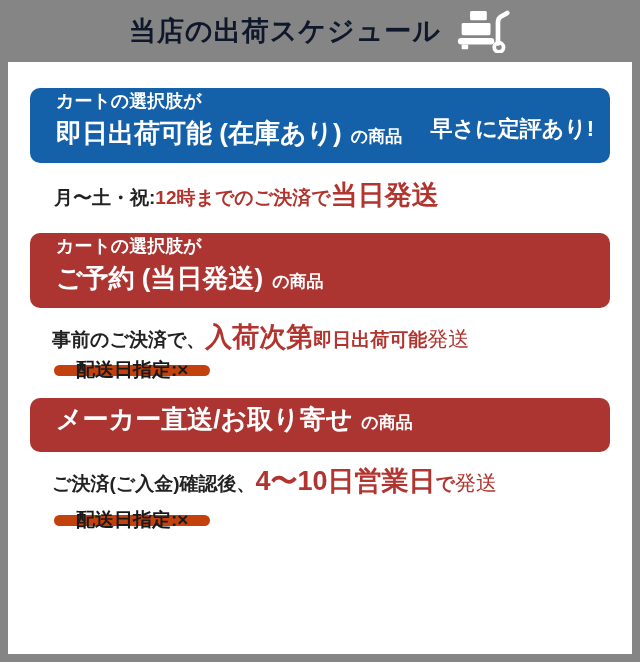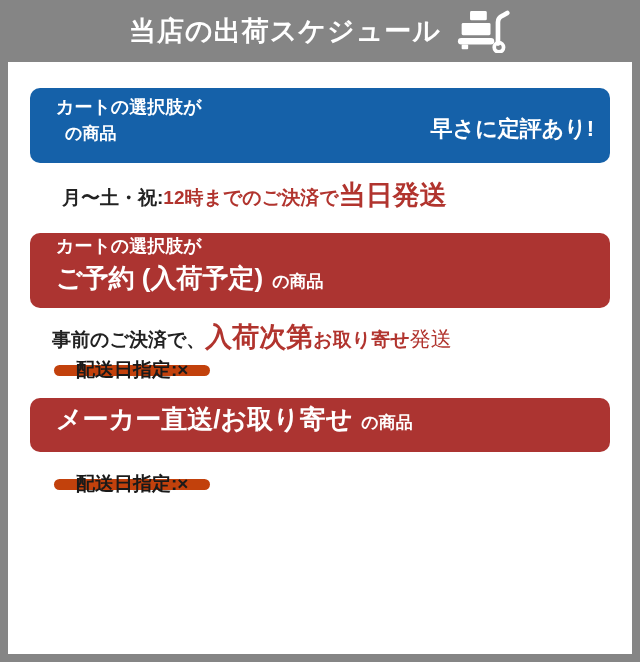--- a/index.html
+++ b/index.html
@@ -16,21 +16,21 @@
 
   
   .header {
     height: 62px;
     display: flex;
     align-items: center;
     justify-content: center;
     gap: 16px;
   }
   .header-title {
-    color: #ffffff;
+    color: #0f172a;
     font-size: 27px;
     font-weight: bold;
     letter-spacing: 1px;
   }
   .header-icon { display: flex; align-items: center; }
 
   
   .panel {
     position: absolute;
     left: 8px; right: 8px; top: 62px; bottom: 8px;
@@ -55,21 +55,21 @@
     font-weight: bold;
     margin-bottom: 3px;
     display: block;
   }
   .banner-main { display: flex; align-items: baseline; }
   .banner-big  { font-size: 26px; font-weight: bold; }
   .banner-suffix { font-size: 17px; font-weight: bold; margin-left: 9px; }
   .banner-badge { font-size: 22px; font-weight: bold; margin-top: 18px; white-space: nowrap; }
 
   
-  .sched-block { margin: 15px 0 0 32px; }
+  .sched-block { margin: 15px 0 0 24px; }
   .sched-line  { line-height: 34px; white-space: nowrap; }
   .cond-block  { margin: 13px 0 0 22px; }
   .desc-line   { line-height: 27px; font-size: 19px; color: #222222; white-space: nowrap; }
   .cond-line   { line-height: 33px; white-space: nowrap; }
 
   .t-label   { font-size: 19px; font-weight: bold; color: #222222; }
   .t-red-sm  { font-size: 19px; font-weight: bold; color: #b1342e; }
   .t-red-big { font-size: 27px; font-weight: bold; color: #b1342e; }
   .t-red-md  { font-size: 21px; font-weight: normal; color: #b1342e; }
 
@@ -104,60 +104,64 @@
       </svg>
     </span>
   </div>
 
   <div class="panel">
 
     <div class="banner blue">
       <div>
         <span class="banner-intro">カートの選択肢が</span>
         <span class="banner-main">
+          <span class="banner-big">即日出荷可能 (在庫あり)</span>
           <span class="banner-suffix">の商品</span>
         </span>
       </div>
       <span class="banner-badge">早さに定評あり!</span>
     </div>
 
     <div class="sched-block">
       <p class="sched-line">
         <span class="t-label">月〜土・祝:</span><span class="t-red-sm">12時までのご決済で</span><span class="t-red-big">当日発送</span>
       </p>
     </div>
 
     <div class="banner red" style="margin-top:17px;">
       <div>
         <span class="banner-intro">カートの選択肢が</span>
         <span class="banner-main">
-          <span class="banner-big">ご予約 (入荷予定)</span>
+          <span class="banner-big">ご予約 (当日発送)</span>
           <span class="banner-suffix">の商品</span>
         </span>
       </div>
     </div>
 
     <div class="cond-block">
       <p class="cond-line">
-        <span class="t-label">事前のご決済で、</span><span class="t-red-big">入荷次第</span><span class="t-red-sm">お取り寄せ</span><span class="t-red-md">発送</span>
+        <span class="t-label">事前のご決済で、</span><span class="t-red-big">入荷次第</span><span class="t-red-sm">即日出荷可能</span><span class="t-red-md">発送</span>
       </p>
     </div>
 
     <div class="pill-row">
       <span class="pill">配送日指定:×</span>
     </div>
 
     <div class="banner red single">
       <span class="banner-main">
         <span class="banner-big">メーカー直送/お取り寄せ</span>
         <span class="banner-suffix">の商品</span>
       </span>
     </div>
 
     <div class="cond-block">
+      <p class="cond-line">
+        <span class="t-label">ご決済(ご入金)確認後、</span><span class="t-red-big">4〜10日営業日</span><span class="t-red-sm">で</span><span class="t-red-md">発送</span>
+      </p>
     </div>
 
     <div class="pill-row">
       <span class="pill" style="margin-top:14px;">配送日指定:×</span>
     </div>
 
   </div>
 </div>
 
 </body></html>

